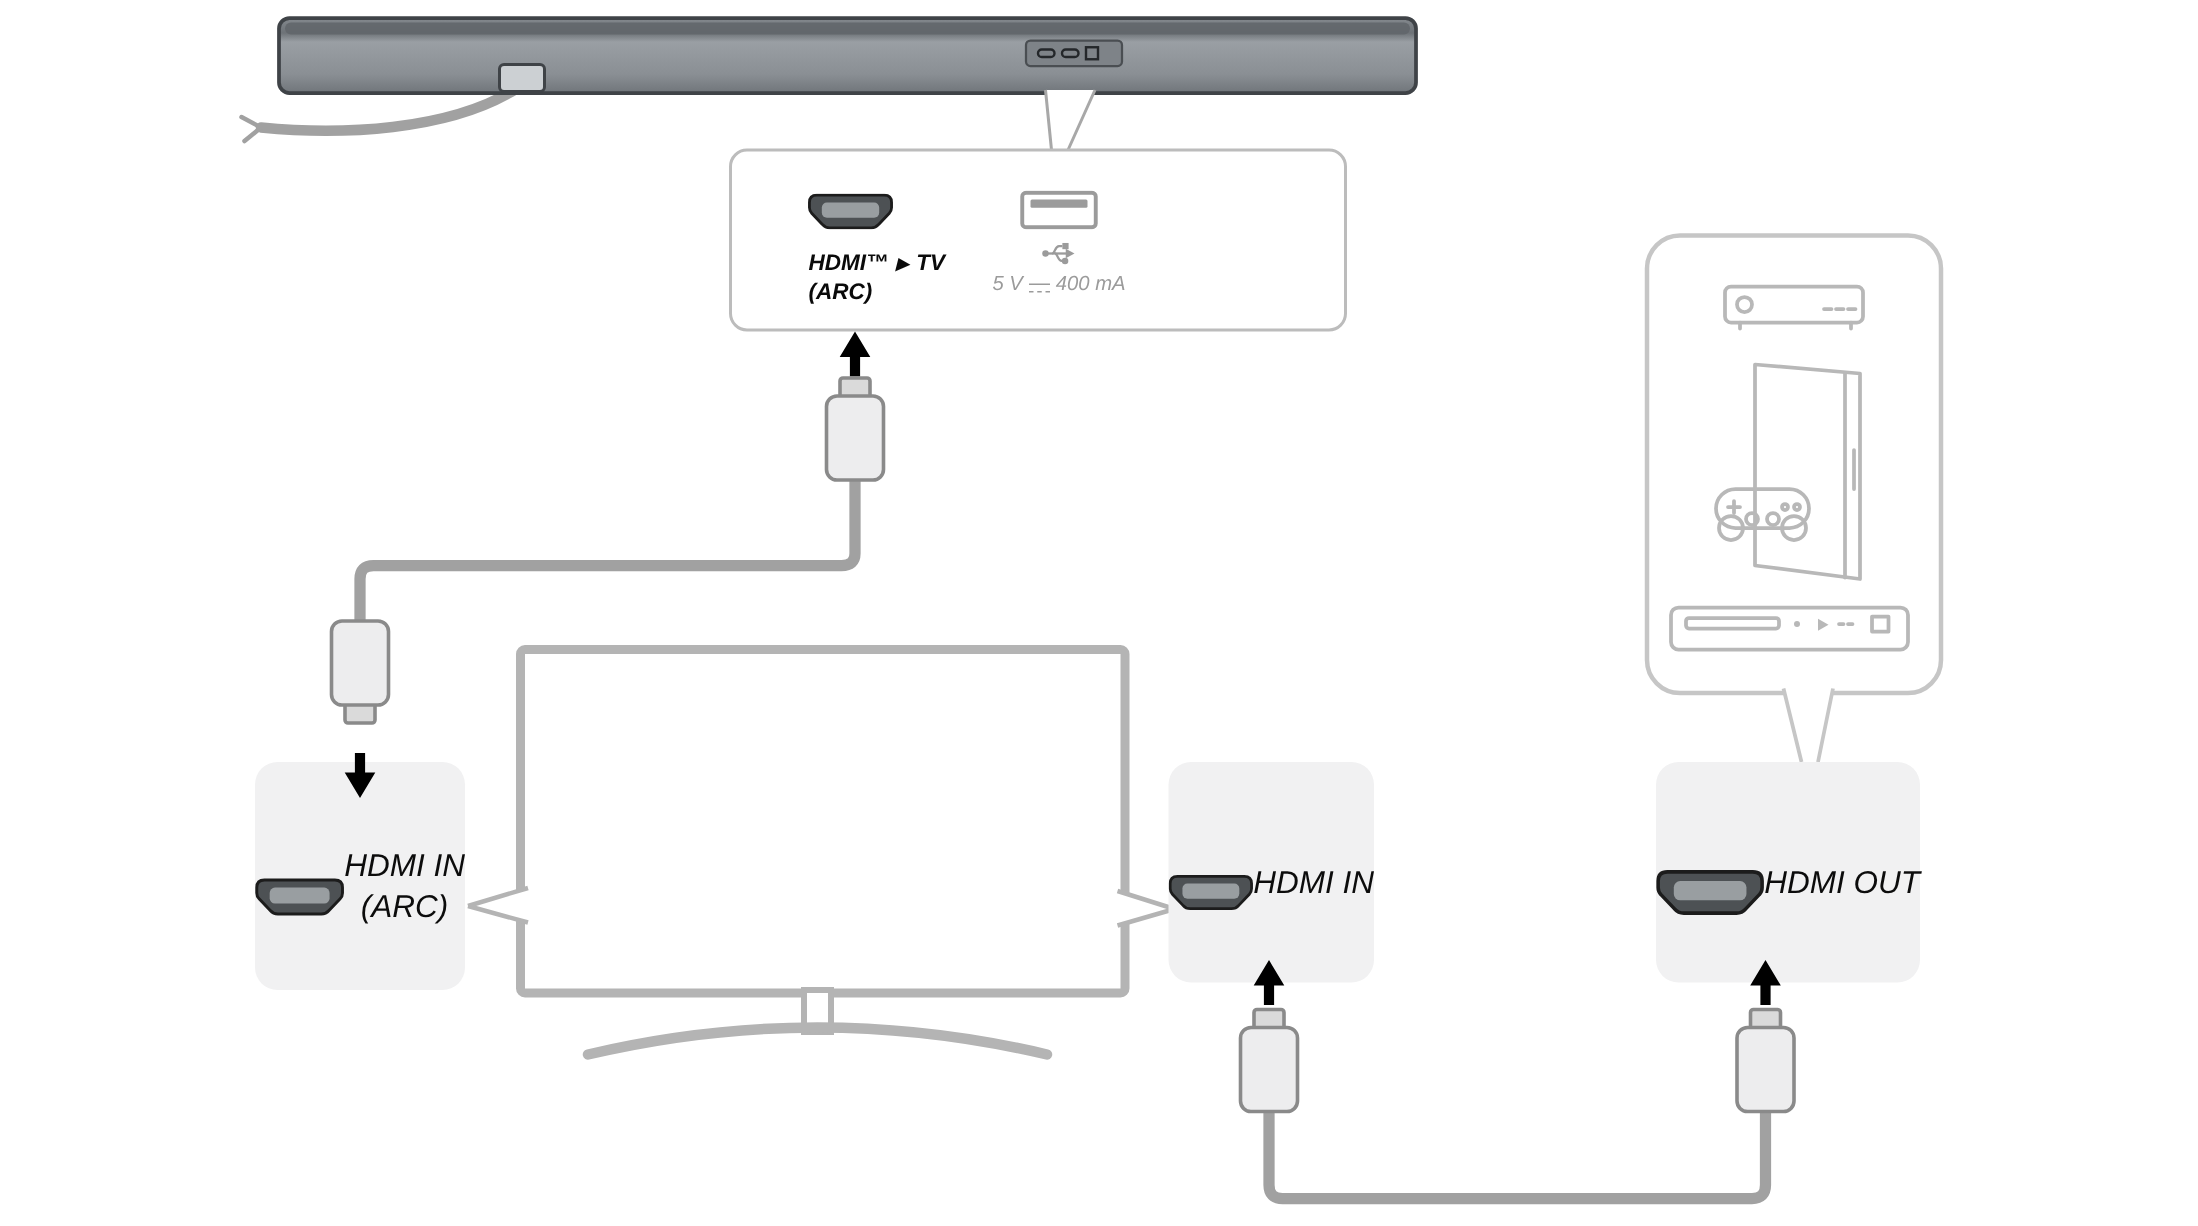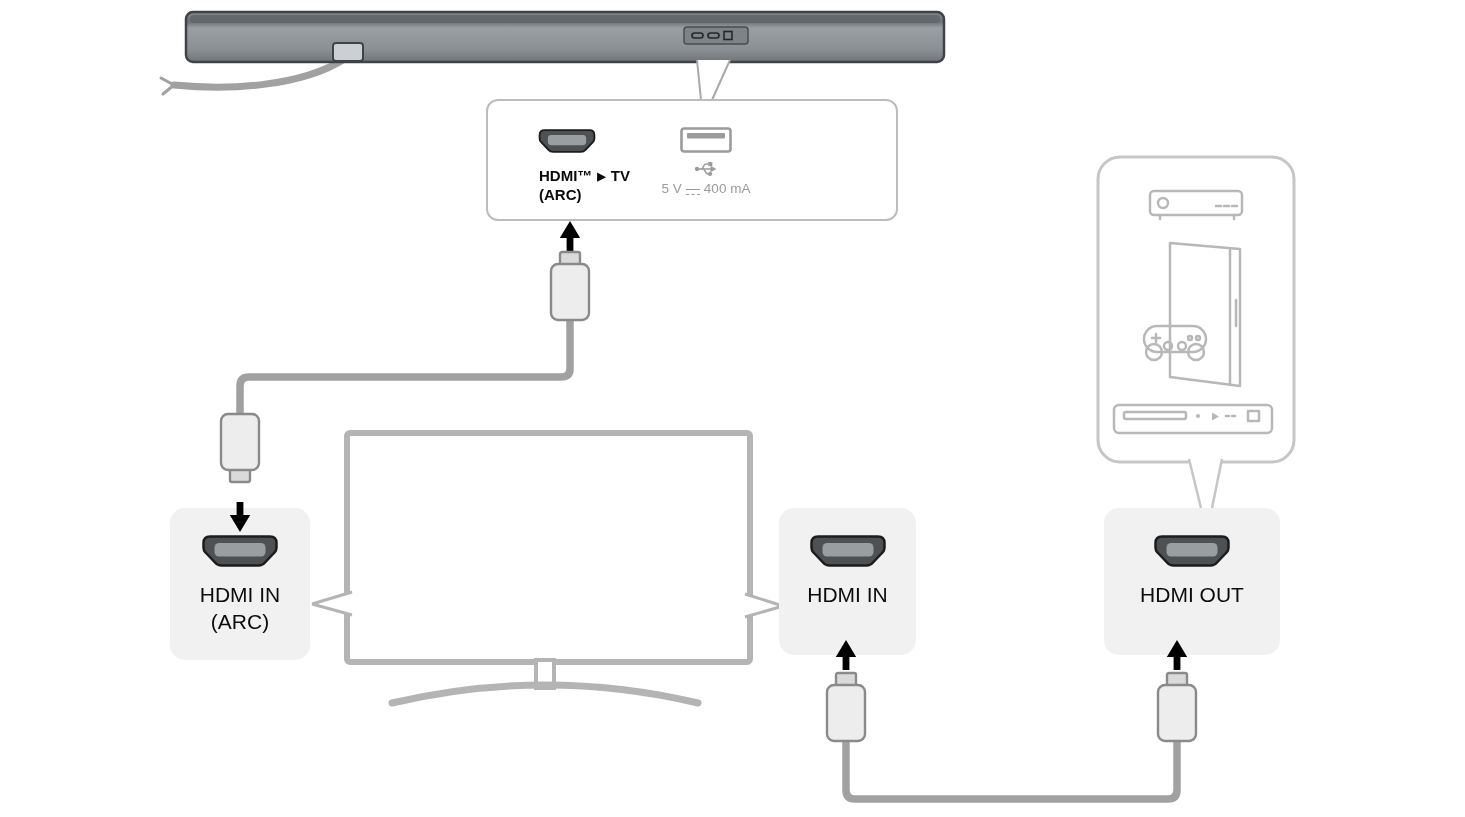--- a/index.html
+++ b/index.html
@@ -1,16 +1,16 @@
 <!DOCTYPE html>
 <html style="--soundbar-body: #8d9297; --cable: #a1a1a1; --port-box-fill: #f1f1f2; --hdmi-port-dark: #4d5154; --muted-label: #9b9b9b; --arrow: #000000;"><head>
 <meta charset="utf-8">
 <style>
   html,body{margin:0;padding:0;background:#fff;font-family:"Liberation Sans",sans-serif;}
-  .stage{position:relative;width:1465px;height:817px;background:#fff;overflow:hidden;}
+  .stage{position:relative;width:1465px;height:817px;background:#fff;overflow:hidden;font-style:italic;}
   .layer{position:absolute;left:0;top:0;width:1465px;height:817px;}
   .bg{z-index:1;}
   .fg{z-index:3;pointer-events:none;}
 
   
   .cable{fill:none;stroke:var(--cable,#a1a1a1);stroke-width:7.5;}
   .cord{fill:none;stroke:var(--cable,#a1a1a1);stroke-linecap:round;}
   .plug-tip{fill:#dadada;stroke:#8a8a8a;stroke-width:2.4;}
   .plug-body{fill:#ededee;stroke:#8a8a8a;stroke-width:2.4;}
   .arrow{fill:var(--arrow,#000);}
@@ -32,21 +32,21 @@
   .muted{color:var(--muted-label,#9b9b9b);}
   .usb-rating{margin-top:3px;font-size:13.5px;white-space:nowrap;display:flex;align-items:flex-end;}
   .dc{display:inline-block;width:14px;height:9px;margin:0 4px;position:relative;top:1px;}
   .dc::before{content:"";position:absolute;left:0;right:0;top:1px;border-top:1.6px solid var(--muted-label,#9b9b9b);}
   .dc::after{content:"";position:absolute;left:0;right:0;top:6px;border-top:1.6px dashed var(--muted-label,#9b9b9b);}
   .opt-label{margin-top:22px;font-size:14.5px;letter-spacing:0.8px;white-space:nowrap;}
   .usb-sym{margin-top:7px;}
 
   
   .port-box{position:absolute;background:var(--port-box-fill,#f1f1f2);border-radius:15px;z-index:2;
-            display:flex;flex-direction:column;align-items:center;box-sizing:border-box;}
+            display:flex;align-items:center;box-sizing:border-box;}
   #box-arc{left:170px;top:508px;width:140px;height:152px;}
   #box-tvin{left:779px;top:508px;width:137px;height:147px;}
   #box-out{left:1104px;top:508px;width:176px;height:147px;}
   .port-box .hdmi-ic{margin-top:27px;}
   .port-label{margin-top:14px;font-size:21px;font-weight:500;line-height:27px;color:#0c0c0c;text-align:center;white-space:nowrap;}
 </style>
 </head>
 <body>
 
 <div class="stage">

